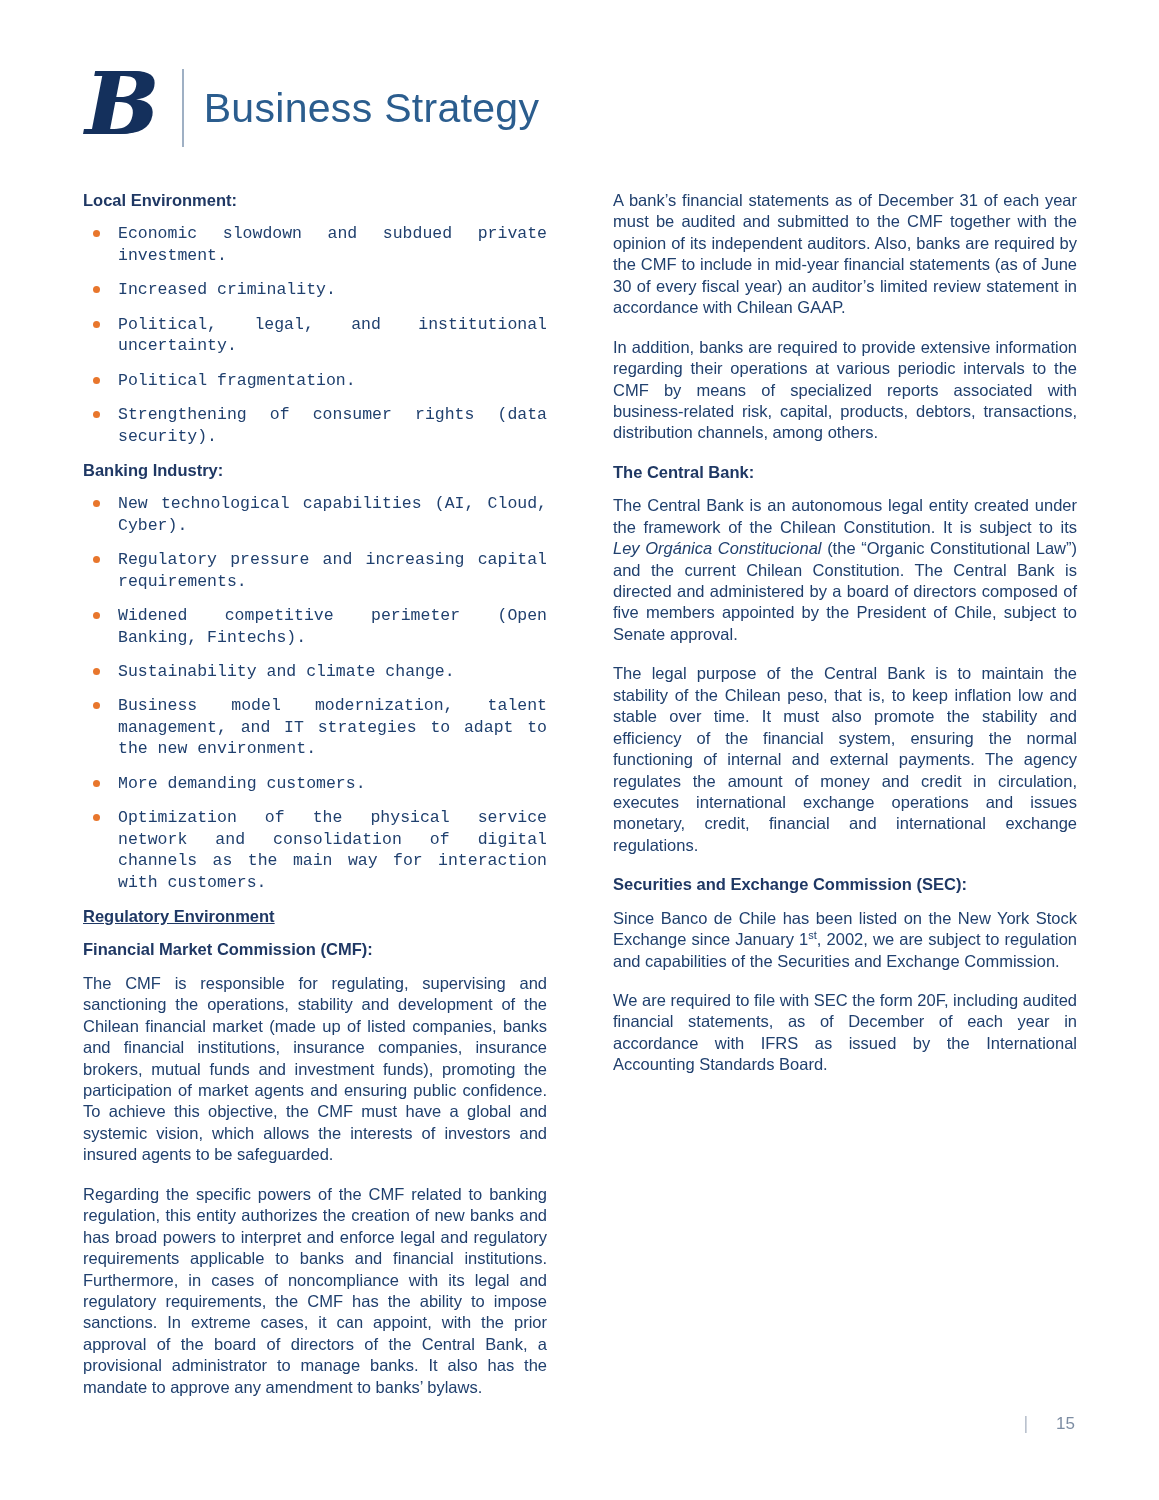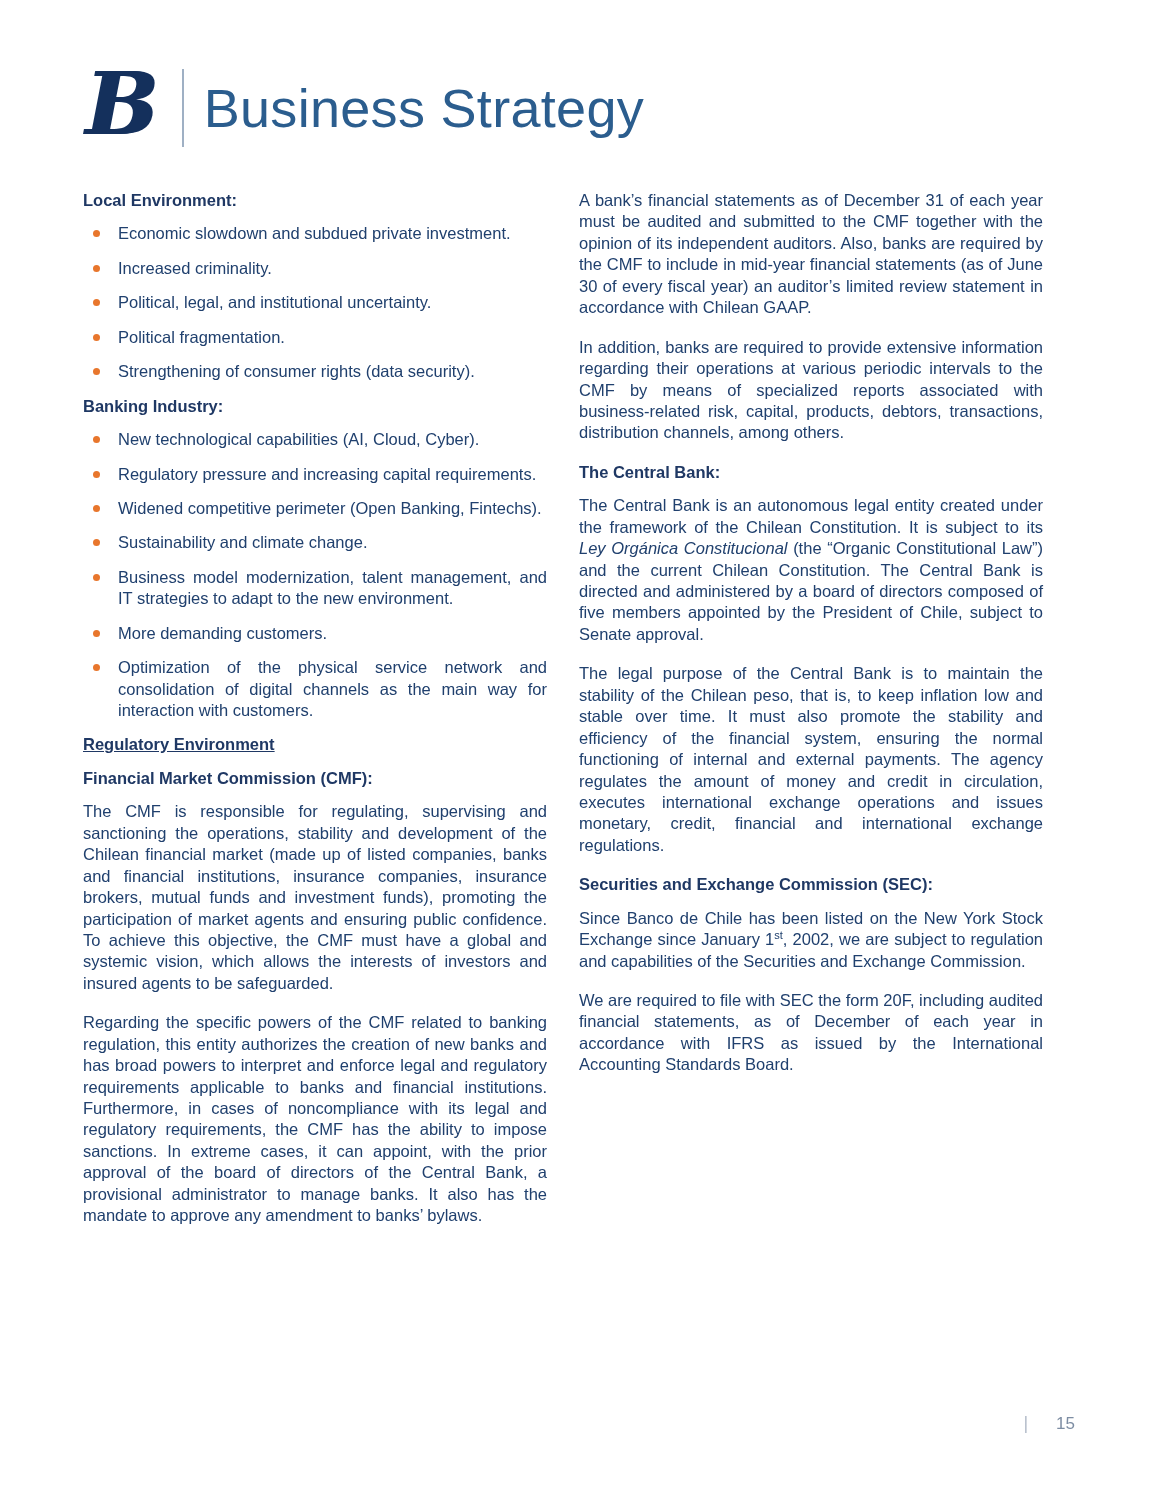--- a/index.html
+++ b/index.html
@@ -20,39 +20,39 @@
     font-family:"DejaVu Serif", serif;
     font-style:italic; font-weight:bold;
     font-size:86px; line-height:0.9;
     color:#14305c;
     padding:0 4px 8px 2px;
     text-shadow:2px 0 0 #14305c;
   }
   .hdr-divider { width:2px; height:78px; background:#9fb0c4; }
   .title {
     margin:0; font-weight:400;
-    font-size:54px; letter-spacing:0.3px;
+    font-size:41px; letter-spacing:0.3px;
     color:#2b5d8e;
   }
   
-  .columns { display:flex; gap:32px; }
+  .columns { display:flex; gap:66px; }
   .col { width:464px; font-size:16.5px; line-height:1.3; text-align:justify; }
   h3.sec-h {
     font-size:16.5px; font-weight:700; color:#1f3864;
     margin:0 0 12px 0; text-align:left;
   }
   h3.underlined span { text-decoration:underline; }
   ul.blist { list-style:none; margin:0; padding:0; }
   ul.blist li { display:flex; margin-bottom:13px; }
   .dot {
     width:7px; height:7px; border-radius:50%;
     background:#e8762c; flex:0 0 7px;
     margin:7px 0 0 10px;
   }
-  .li-txt { flex:1; margin-left:18px; }
+  .li-txt { flex:1; margin-left:18px;font-family:Liberation Mono, monospace; }
   p { margin:0 0 18px 0; }
   .mt-lg { margin-top:48px; }
   .mt-md { margin-top:34px; }
   .mt-reg { margin-top:50px; margin-bottom:46px; }
   .italic { font-style:italic; }
   sup { font-size:11px; line-height:0; }
   
   .footer {
     position:absolute; right:84px; bottom:66px;
     display:flex; align-items:center; gap:28px;

